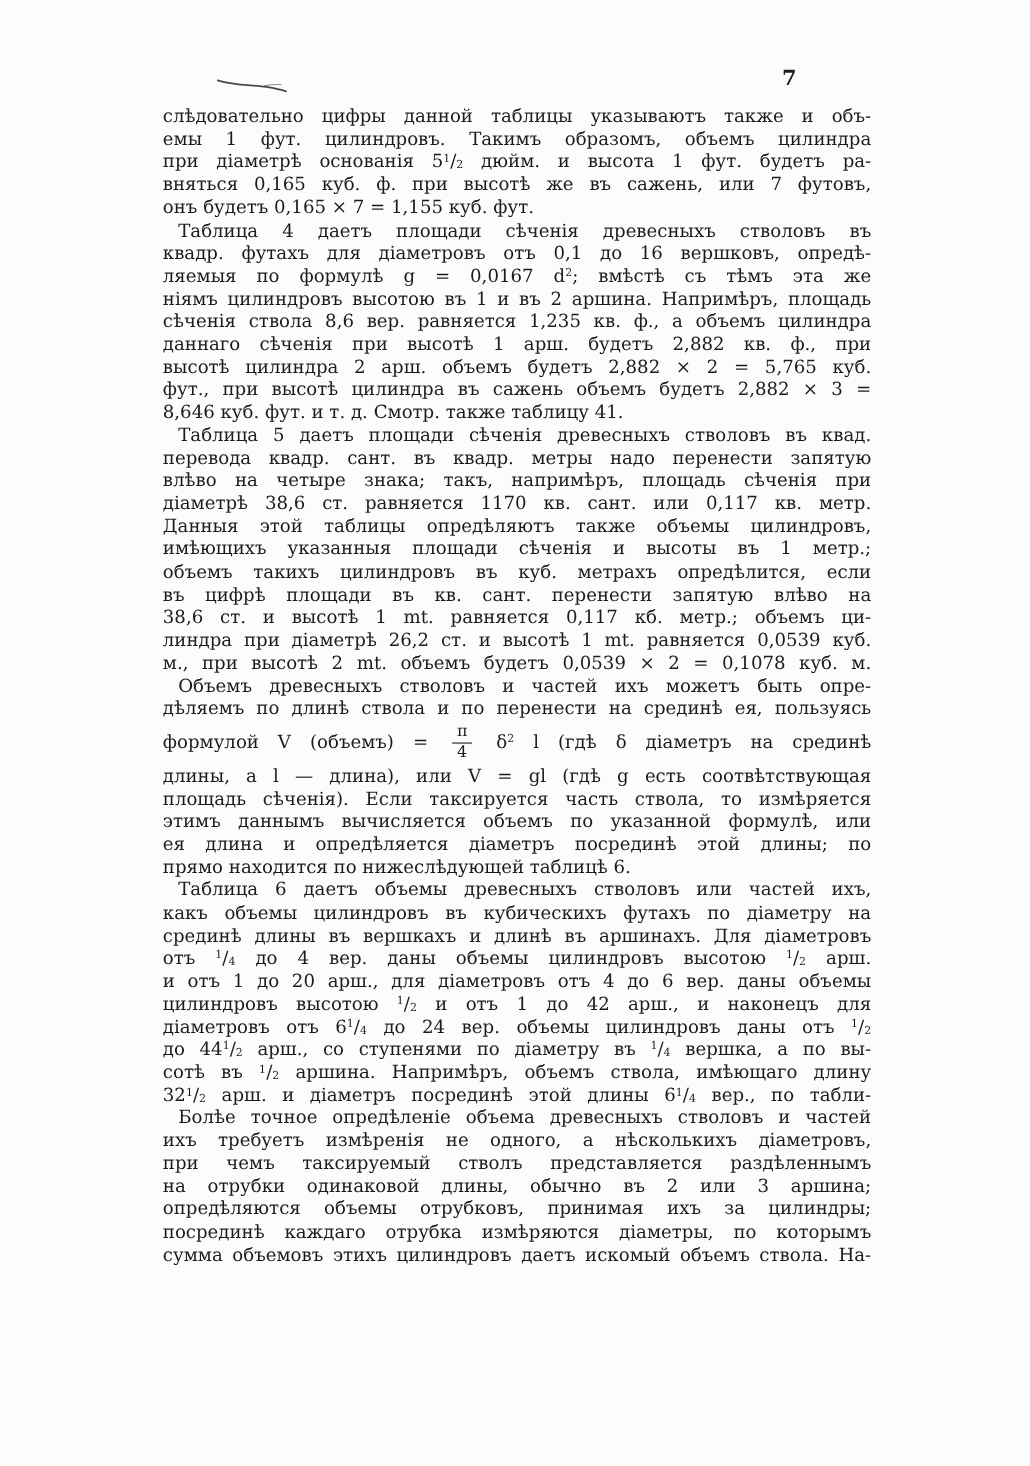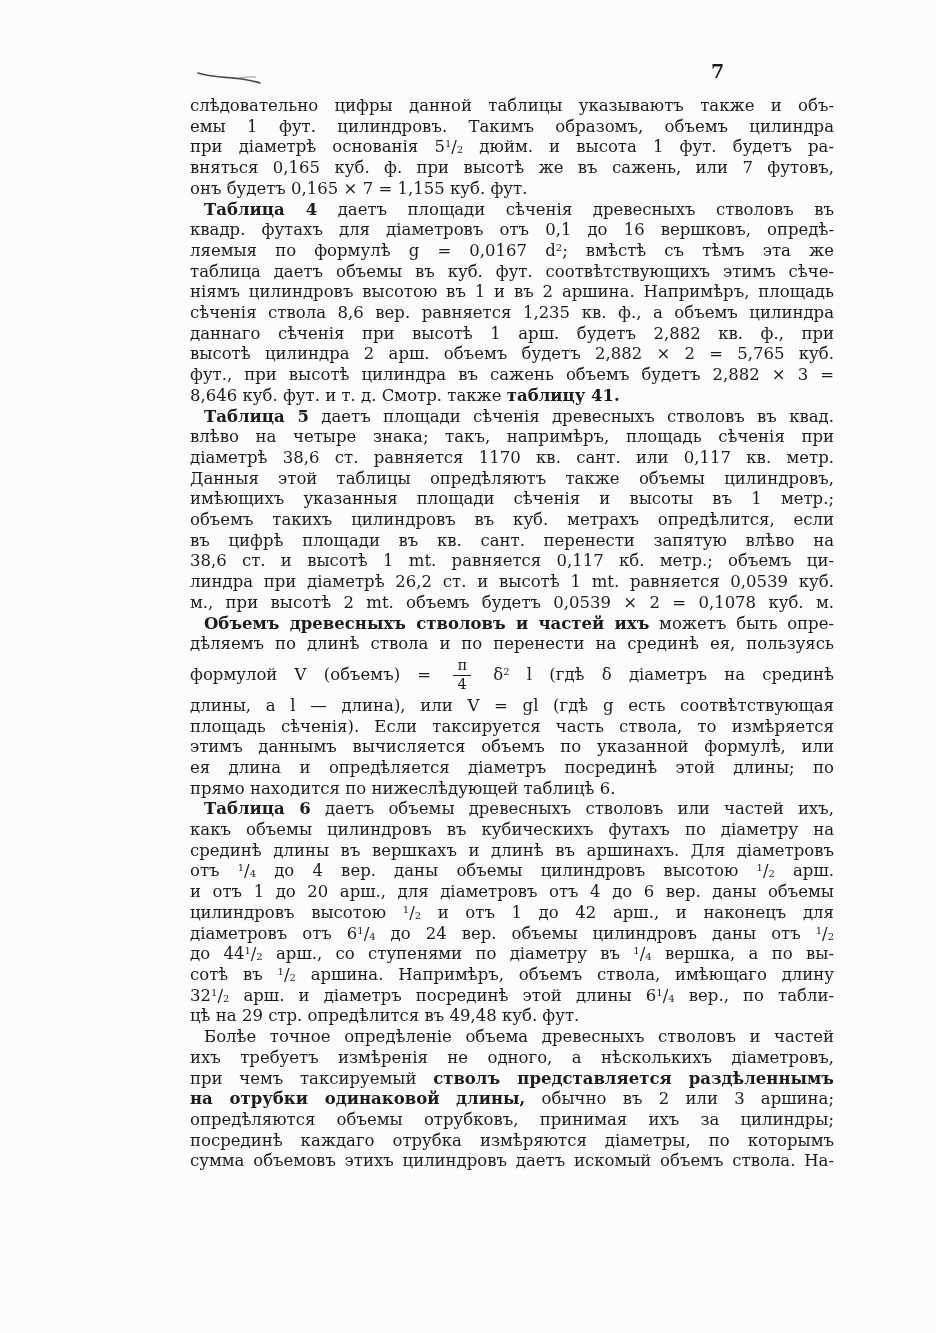--- a/index.html
+++ b/index.html
@@ -9,28 +9,28 @@
     font-family:"DejaVu Serif","Liberation Serif",serif;
   }
   .page{position:absolute;inset:0}
   .page-number{
     position:absolute;top:60px;left:711px;
     font-size:19px;font-weight:bold;letter-spacing:1px;
   }
   .ink-stroke{position:absolute;top:66px;left:196px;width:70px;height:22px}
   .text-block{
     position:absolute;top:96px;left:148px;width:644px;
-    font-size:16.5px;line-height:20.7px;margin-left:42px;
+    font-size:16.5px;line-height:20.7px;
   }
   .para{margin:0}
   .para.indent .line:first-child{text-indent:14px}
   .line{text-align:justify;text-align-last:left;-moz-text-align-last:left}
   .line.j{text-align-last:justify;-moz-text-align-last:justify}
   .line.formula{padding:3px 0}
-  b{font-weight:700}
+  b{font-weight:400}
   sup{font-size:10px;line-height:0;vertical-align:5px}
   .fr{white-space:nowrap}
   .fr sup{font-size:10px;line-height:0;vertical-align:5px}
   .fr sub{font-size:10px;line-height:0;vertical-align:-1px}
   .stack{
     display:inline-block;vertical-align:middle;text-align:center;
     line-height:1.1;margin:0 5px;
   }
   .stack .num{display:block;font-size:14.5px;padding:0 4px 1px}
   .stack .den{display:block;font-size:14.5px;border-top:1.3px solid #1b1b1b;padding:1px 4px 0}
@@ -51,30 +51,30 @@
         <div class="line j">слѣдовательно цифры данной таблицы указываютъ также и объ-</div>
         <div class="line j">емы 1 фут. цилиндровъ. Такимъ образомъ, объемъ цилиндра</div>
         <div class="line j">при діаметрѣ основанія 5<span class="fr"><sup>1</sup>/<sub>2</sub></span> дюйм. и высота 1 фут. будетъ ра-</div>
         <div class="line j">вняться 0,165 куб. ф. при высотѣ же въ сажень, или 7 футовъ,</div>
         <div class="line">онъ будетъ 0,165 × 7 = 1,155 куб. фут.</div>
       </div>
       <div class="para indent">
         <div class="line j"><b>Таблица 4</b> даетъ площади сѣченія древесныхъ стволовъ въ</div>
         <div class="line j">квадр. футахъ для діаметровъ отъ 0,1 до 16 вершковъ, опредѣ-</div>
         <div class="line j">ляемыя по формулѣ g = 0,0167 d<sup>2</sup>; вмѣстѣ съ тѣмъ эта же</div>
-        <div class="line j">таблица даетъ объемы въ куб. фут. соотвѣтствующихъ этимъ сѣче-</div>
         <div class="line j">ніямъ цилиндровъ высотою въ 1 и въ 2 аршина. Напримѣръ, площадь</div>
         <div class="line j">сѣченія ствола 8,6 вер. равняется 1,235 кв. ф., а объемъ цилиндра</div>
         <div class="line j">даннаго сѣченія при высотѣ 1 арш. будетъ 2,882 кв. ф., при</div>
         <div class="line j">высотѣ цилиндра 2 арш. объемъ будетъ 2,882 × 2 = 5,765 куб.</div>
         <div class="line j">фут., при высотѣ цилиндра въ сажень объемъ будетъ 2,882 × 3 =</div>
         <div class="line">8,646 куб. фут. и т. д. Смотр. также <b>таблицу 41.</b></div>
       </div>
       <div class="para indent">
         <div class="line j"><b>Таблица 5</b> даетъ площади сѣченія древесныхъ стволовъ въ квад.</div>
+        <div class="line j">перевода квадр. сант. въ квадр. метры надо перенести запятую</div>
         <div class="line j">влѣво на четыре знака; такъ, напримѣръ, площадь сѣченія при</div>
         <div class="line j">діаметрѣ 38,6 ст. равняется 1170 кв. сант. или 0,117 кв. метр.</div>
         <div class="line j">Данныя этой таблицы опредѣляютъ также объемы цилиндровъ,</div>
         <div class="line j">имѣющихъ указанныя площади сѣченія и высоты въ 1 метр.;</div>
         <div class="line j">объемъ такихъ цилиндровъ въ куб. метрахъ опредѣлится, если</div>
         <div class="line j">въ цифрѣ площади въ кв. сант. перенести запятую влѣво на</div>
         <div class="line j">38,6 ст. и высотѣ 1 mt. равняется 0,117 кб. метр.; объемъ ци-</div>
         <div class="line j">линдра при діаметрѣ 26,2 ст. и высотѣ 1 mt. равняется 0,0539 куб.</div>
         <div class="line j">м., при высотѣ 2 mt. объемъ будетъ 0,0539 × 2 = 0,1078 куб. м.</div>
       </div>
@@ -92,21 +92,20 @@
         <div class="line j"><b>Таблица 6</b> даетъ объемы древесныхъ стволовъ или частей ихъ,</div>
         <div class="line j">какъ объемы цилиндровъ въ кубическихъ футахъ по діаметру на</div>
         <div class="line j">срединѣ длины въ вершкахъ и длинѣ въ аршинахъ. Для діаметровъ</div>
         <div class="line j">отъ <span class="fr"><sup>1</sup>/<sub>4</sub></span> до 4 вер. даны объемы цилиндровъ высотою <span class="fr"><sup>1</sup>/<sub>2</sub></span> арш.</div>
         <div class="line j">и отъ 1 до 20 арш., для діаметровъ отъ 4 до 6 вер. даны объемы</div>
         <div class="line j">цилиндровъ высотою <span class="fr"><sup>1</sup>/<sub>2</sub></span> и отъ 1 до 42 арш., и наконецъ для</div>
         <div class="line j">діаметровъ отъ 6<span class="fr"><sup>1</sup>/<sub>4</sub></span> до 24 вер. объемы цилиндровъ даны отъ <span class="fr"><sup>1</sup>/<sub>2</sub></span></div>
         <div class="line j">до 44<span class="fr"><sup>1</sup>/<sub>2</sub></span> арш., со ступенями по діаметру въ <span class="fr"><sup>1</sup>/<sub>4</sub></span> вершка, а по вы-</div>
         <div class="line j">сотѣ въ <span class="fr"><sup>1</sup>/<sub>2</sub></span> аршина. Напримѣръ, объемъ ствола, имѣющаго длину</div>
         <div class="line j">32<span class="fr"><sup>1</sup>/<sub>2</sub></span> арш. и діаметръ посрединѣ этой длины 6<span class="fr"><sup>1</sup>/<sub>4</sub></span> вер., по табли-</div>
-        <div class="line">цѣ на 29 стр. опредѣлится въ 49,48 куб. фут.</div>
       </div>
       <div class="para indent">
         <div class="line j">Болѣе точное опредѣленіе объема древесныхъ стволовъ и частей</div>
         <div class="line j">ихъ требуетъ измѣренія не одного, а нѣсколькихъ діаметровъ,</div>
         <div class="line j">при чемъ таксируемый <b>стволъ представляется раздѣленнымъ</b></div>
         <div class="line j"><b>на отрубки одинаковой длины,</b> обычно въ 2 или 3 аршина;</div>
         <div class="line j">опредѣляются объемы отрубковъ, принимая ихъ за цилиндры;</div>
         <div class="line j">посрединѣ каждаго отрубка измѣряются діаметры, по которымъ</div>
         <div class="line j">сумма объемовъ этихъ цилиндровъ даетъ искомый объемъ ствола. На-</div>
       </div>

